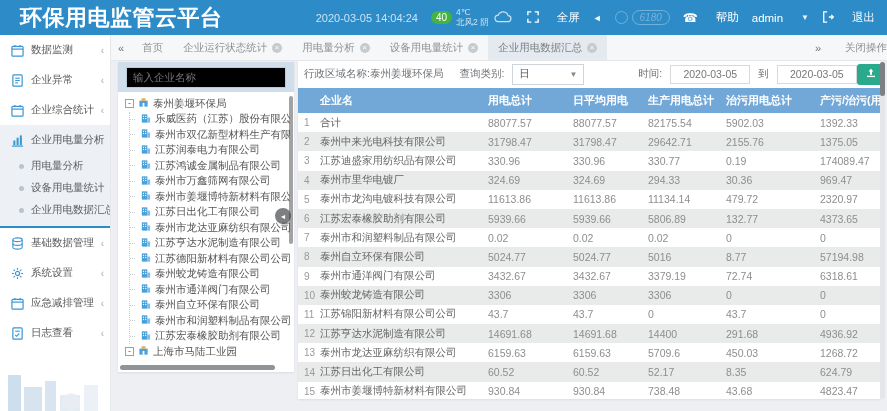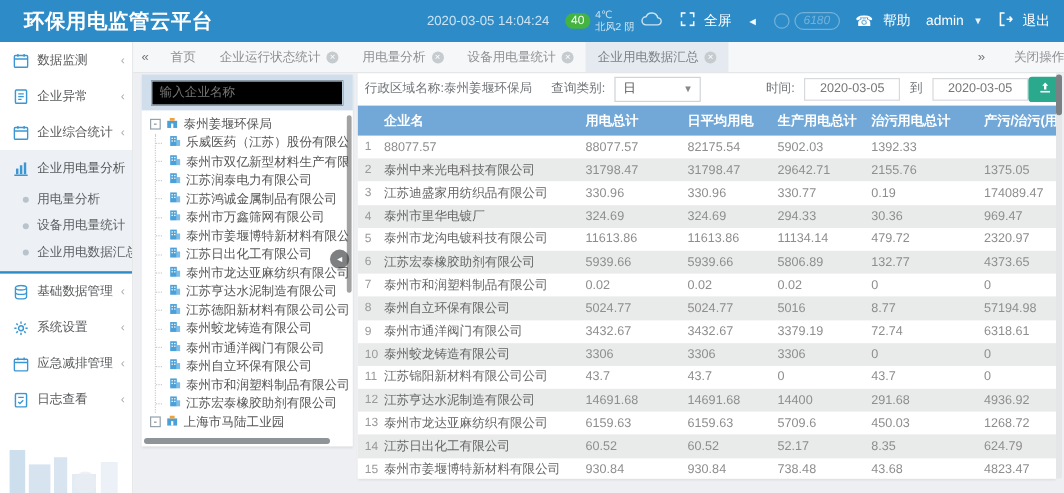--- a/index.html
+++ b/index.html
@@ -2,27 +2,27 @@
 <html><head>
 <meta charset="utf-8">
 <style>
   html,body{margin:0;padding:0;}
   body{width:887px;height:411px;overflow:hidden;background:#fff;
        font-family:"Liberation Sans","DejaVu Sans",sans-serif;font-size:11px;color:#555;}
   .app{position:relative;width:887px;height:411px;overflow:hidden;background:#edeff2;}
 
   
   .topbar{position:absolute;top:0;left:0;right:0;height:35px;background:#2d8cc8;display:flex;align-items:center;color:#fff;z-index:5;}
-  .brand{margin-left:20px;font-size:17px;font-weight:bold;letter-spacing:.5px;white-space:nowrap;text-align:right;}
+  .brand{margin-left:20px;font-size:22px;font-weight:bold;letter-spacing:.5px;white-space:nowrap;text-align:right;}
   .top-right{margin-left:auto;display:flex;align-items:center;gap:13px;padding-right:12px;white-space:nowrap;}
   .datetime{font-size:11px;color:rgba(255,255,255,.75);}
   .weather{display:flex;align-items:center;gap:4px;}
   .aqi{background:#44b340;border-radius:8px;font-size:10px;line-height:13px;padding:0 5px;}
   .wcol{display:flex;flex-direction:column;font-size:8.5px;line-height:9.5px;color:rgba(255,255,255,.75);}
-  .hbtn{display:flex;align-items:center;gap:8px;cursor:pointer;font-size:11.5px;color:#fff;}
+  .hbtn{display:flex;align-items:center;gap:18px;cursor:pointer;font-size:11.5px;color:#fff;}
   .muted-tri{font-size:9px;opacity:.95;}
   .notif{display:flex;align-items:center;gap:4px;opacity:.32;font-style:italic;}
   .ncirc{width:11px;height:11px;border:1px solid #fff;border-radius:50%;}
   .npill{border:1px solid #fff;border-radius:8px;padding:0 7px;font-size:10px;line-height:13px;}
   .caret-down{font-size:8px;opacity:.9;}
   .phone-glyph{font-size:12px;}
 
   
   .sidebar{position:absolute;top:35px;left:0;bottom:0;width:110px;background:#fff;border-right:1px solid #e6e8ea;overflow:hidden;z-index:4;}
   .side-item{height:30px;display:flex;align-items:center;gap:6px;padding:0 6px 0 11px;font-size:10.5px;color:#57595b;cursor:pointer;white-space:nowrap;}
@@ -574,20 +574,21 @@
           <span class="cell">企业名</span>
           <span class="cell">用电总计</span>
           <span class="cell">日平均用电</span>
           <span class="cell">生产用电总计</span>
           <span class="cell">治污用电总计</span>
           <span class="cell">产污/治污(用</span>
         </div>
       <div class="tbody" id="tbody">
           <div class="trow grid-cols">
             <span class="cell idx">1</span>
+            <span class="cell name">合计</span>
             <span class="cell num">88077.57</span>
             <span class="cell num">88077.57</span>
             <span class="cell num">82175.54</span>
             <span class="cell num">5902.03</span>
             <span class="cell num">1392.33</span>
           </div>
           <div class="trow grid-cols">
             <span class="cell idx">2</span>
             <span class="cell name">泰州中来光电科技有限公司</span>
             <span class="cell num">31798.47</span>

